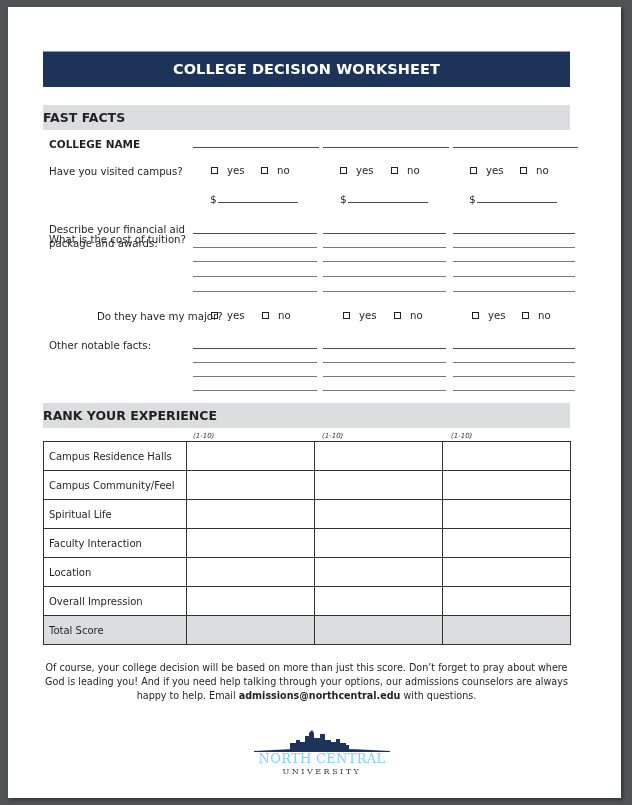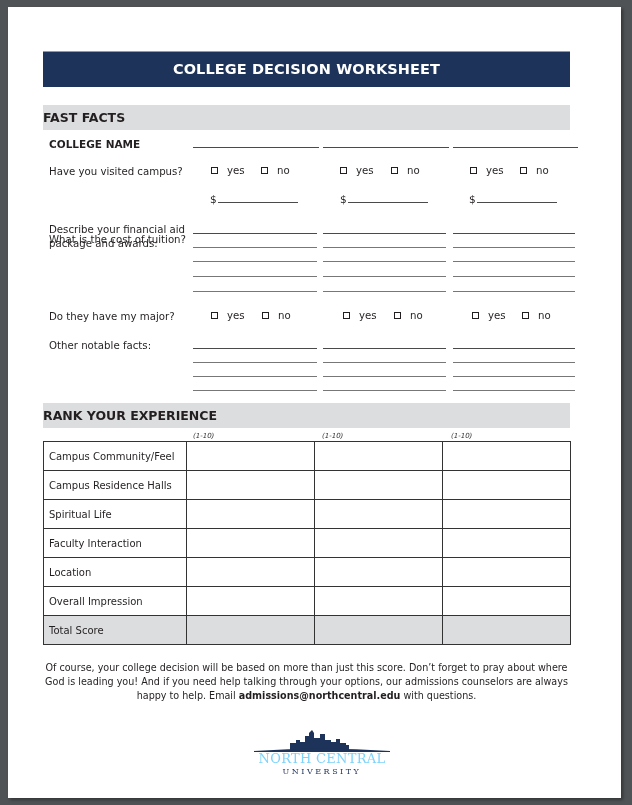--- a/index.html
+++ b/index.html
@@ -119,21 +119,21 @@
     <div class="abs uline light" style="left: 323px; top: 261px; width: 123px;"></div>
     <div class="abs uline light" style="left: 453px; top: 261px; width: 122px;"></div>
     <div class="abs uline light" style="left: 193px; top: 276px; width: 124px;"></div>
     <div class="abs uline light" style="left: 323px; top: 276px; width: 123px;"></div>
     <div class="abs uline light" style="left: 453px; top: 276px; width: 122px;"></div>
     <div class="abs uline light" style="left: 193px; top: 291px; width: 124px;"></div>
     <div class="abs uline light" style="left: 323px; top: 291px; width: 123px;"></div>
     <div class="abs uline light" style="left: 453px; top: 291px; width: 122px;"></div>
   </div>
 
-<div class="abs label" style="top:310px;">Do they have my major?</div>
+<div class="abs label" style="top:310px;margin-left:48px;">Do they have my major?</div>
 <div class="abs chk" style="left:211px; top:310px;">
     <span class="box"></span>
     <span>yes</span>
   </div>
 <div class="abs chk" style="left:262px; top:310px;">
     <span class="box"></span>
     <span>no</span>
   </div>
 <div class="abs chk" style="left:343px; top:310px;">
     <span class="box"></span>
@@ -169,27 +169,27 @@
   </div>
 
 <div class="abs section-bar" style="top:403px;">RANK YOUR EXPERIENCE</div>
 <div class="abs scale" style="left:193px; top:432px;">(1-10)</div>
 <div class="abs scale" style="left:322px; top:432px;">(1-10)</div>
 <div class="abs scale" style="left:451px; top:432px;">(1-10)</div>
 
 <table class="rank">
   <tbody id="rank-body">
       <tr>
+        <td class="rlabel">Campus Residence Halls</td>
+        <td></td>
+        <td></td>
+        <td></td>
+      </tr>
+      <tr>
         <td class="rlabel">Campus Community/Feel</td>
-        <td></td>
-        <td></td>
-        <td></td>
-      </tr>
-      <tr>
-        <td class="rlabel">Campus Residence Halls</td>
         <td></td>
         <td></td>
         <td></td>
       </tr>
       <tr>
         <td class="rlabel">Spiritual Life</td>
         <td></td>
         <td></td>
         <td></td>
       </tr>

